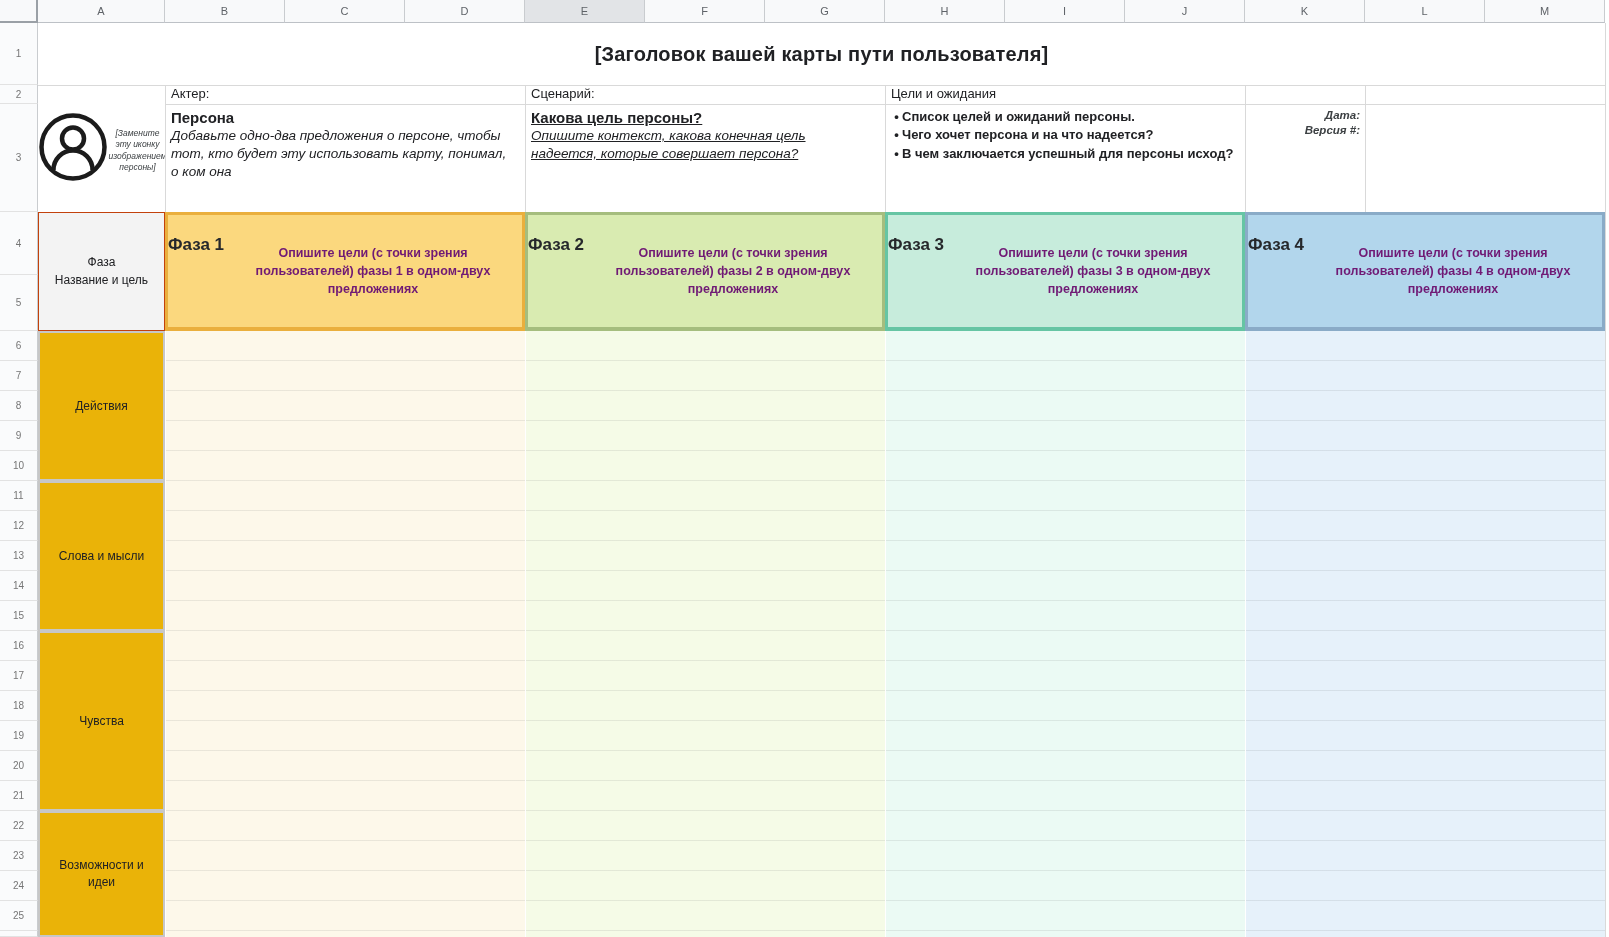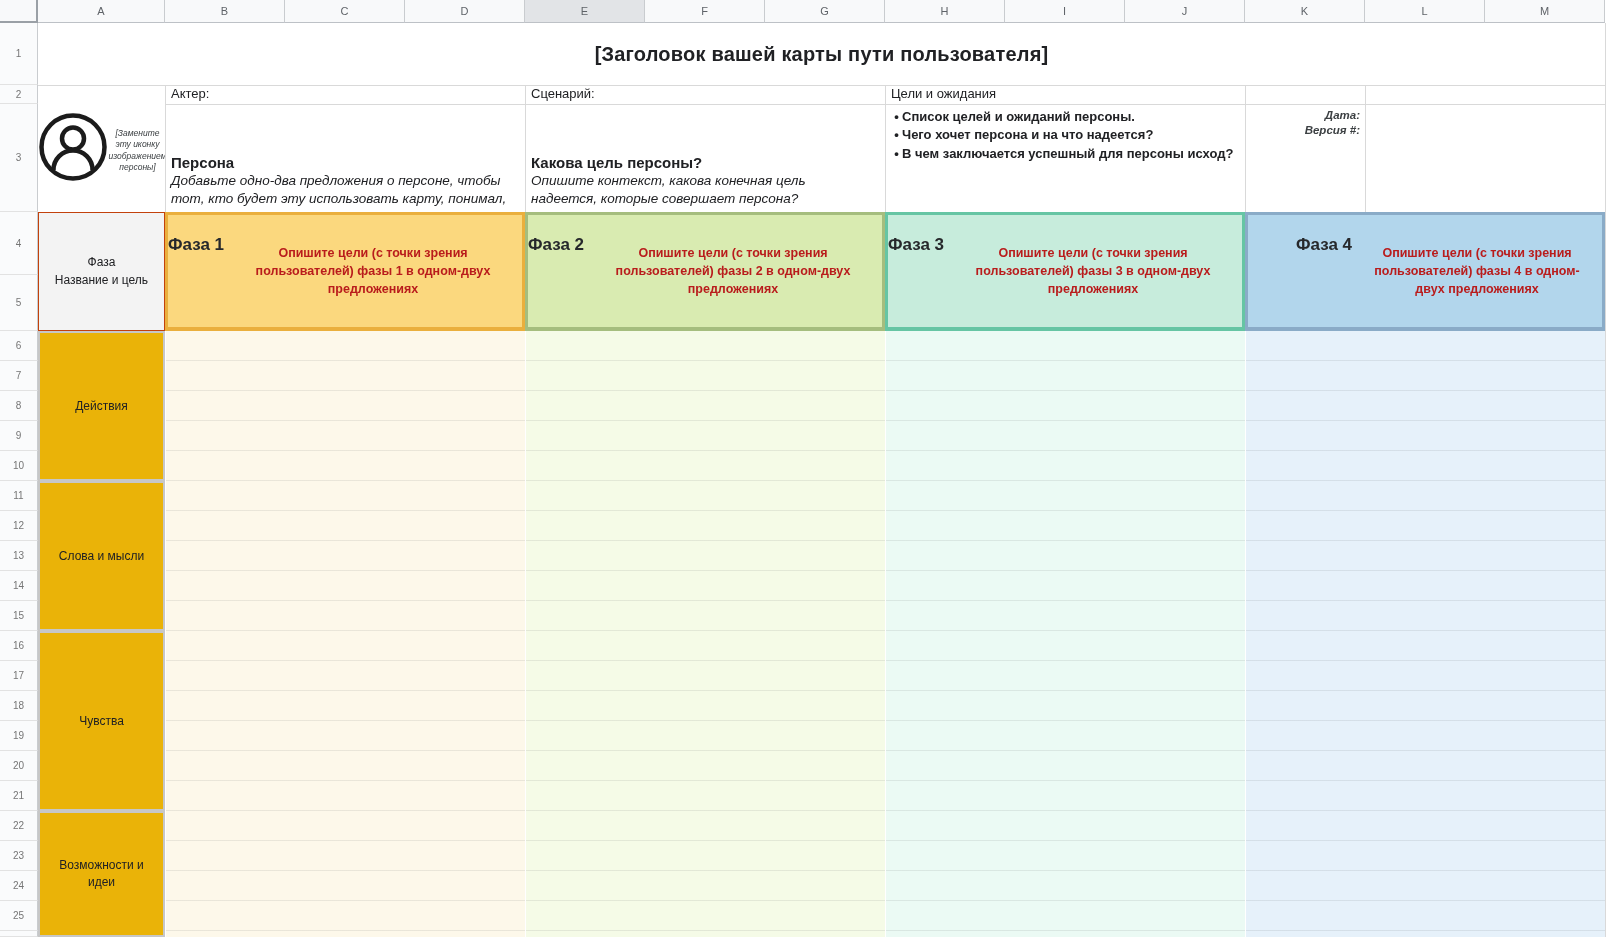--- a/index.html
+++ b/index.html
@@ -20,38 +20,38 @@
   
   .cell{background:transparent;}
   .title-cell{left:38px;top:23px;width:1567px;height:62px;display:flex;align-items:center;justify-content:center;}
   .title-cell span{font-size:20px;font-weight:bold;letter-spacing:.2px;}
   
   .icon-cell{left:38px;top:85px;width:127px;height:127px;display:flex;flex-direction:row;
     align-items:center;justify-content:center;background:#fff;}
   .icon-cap{font-size:8.5px;font-style:italic;color:#3c4043;text-align:center;line-height:1.35;margin-top:4px;width:112px;}
   .lbl-cell{height:19px;font-size:13px;line-height:18px;padding-left:6px;background:#fff;}
   .desc-cell{background:#fff;padding:5px 10px 0 6px;}
-  .desc-title{font-weight:bold;font-size:15px;margin-bottom:1px;margin-top:45px;}
+  .desc-title{font-weight:bold;font-size:15px;margin-bottom:1px;}
   .desc-text{font-style:italic;font-size:13.5px;line-height:1.32;color:#202124;}
   .goals-cell{background:#fff;padding:4px 8px 0 6px;}
   .bullet{font-weight:bold;font-size:13px;line-height:1.42;display:flex;}
   .bullet .dot{width:11px;text-align:center;flex:none;}
   .meta-cell{background:#fff;text-align:right;font-style:italic;font-size:11.5px;color:#3c4043;
     padding-right:5px;line-height:1.3;}
   
   .axis-cell{left:38px;top:212px;width:127px;height:119px;background:#f3f3f3;border:1px solid #c2410c;
     display:flex;align-items:center;justify-content:center;text-align:center;font-size:12px;
     line-height:1.45;white-space:pre-line;}
   .phase-block{top:212px;height:119px;border-style:solid;border-width:3px 3px 4px 3px;
     display:flex;flex-direction:row;}
   .phase-name{height:60px;flex:none;display:flex;align-items:center;justify-content:center;
     font-size:17px;font-weight:bold;color:#26282b;}
   .phase-div{height:1px;flex:none;background:rgba(255,255,255,.55);}
   .phase-hint{flex:1;display:flex;align-items:center;justify-content:center;text-align:center;
-    font-size:12.5px;font-weight:bold;line-height:1.45;padding:0 14px;color:#b91c1c;}
+    font-size:12.5px;font-weight:bold;line-height:1.45;padding:0 14px;color:#701a75;}
   
   .body-col{top:331px;height:606px;border-left:1px solid #fff;
     background-image:repeating-linear-gradient(to bottom,transparent 0,transparent 29px,rgba(60,64,67,.10) 29px,rgba(60,64,67,.10) 30px);}
   .group-block{left:38px;width:127px;background:#eab308;border:2px solid #c7c7c7;
     display:flex;align-items:center;justify-content:center;text-align:center;font-size:12px;line-height:1.4;padding:0 6px;}
   .gline{background:#d9d9d9;}
 </style>
 </head>
 <body>
 
@@ -121,21 +121,21 @@
     <span>Актер:</span>
   </div>
   <div class="abs desc-cell" style="left:165px;top:104px;width:360px;height:108px;">
     <div class="desc-title">Персона</div>
     <div class="desc-text">Добавьте одно-два предложения о персоне, чтобы тот, кто будет эту использовать карту, понимал, о ком она</div>
   </div>
 
   <div class="abs lbl-cell" style="left:525px;top:85px;width:360px;">
     <span>Сценарий:</span>
   </div>
-  <div class="abs desc-cell" style="left:525px;top:104px;width:360px;height:96px;">
+  <div class="abs desc-cell" style="left:525px;top:104px;width:360px;height:96px;text-decoration:underline;">
     <div class="desc-title">Какова цель персоны?</div>
     <div class="desc-text">Опишите контекст, какова конечная цель надеется, которые совершает персона?</div>
   </div>
 
   <div class="abs lbl-cell" style="left:885px;top:85px;width:360px;">
     <span>Цели и ожидания</span>
   </div>
   <div class="abs goals-cell" style="left:885px;top:104px;width:360px;height:108px;">
     <div class="bullet">
       <span class="dot">•</span>
@@ -173,21 +173,21 @@
       <div class="abs phase-block" style="left: 525px; width: 360px; background: rgb(217, 235, 177); border-color: rgb(165, 189, 126);">
         <div class="abs phase-name" style="position: relative; text-align: right;">Фаза 2</div>
         <div class="abs phase-div" style="position: relative;"></div>
         <div class="abs phase-hint" style="position: relative;">Опишите цели (с точки зрения пользователей) фазы 2 в одном-двух предложениях</div>
       </div>
       <div class="abs phase-block" style="left: 885px; width: 360px; background: rgb(199, 236, 220); border-color: rgb(102, 197, 164);">
         <div class="abs phase-name" style="position: relative;">Фаза 3</div>
         <div class="abs phase-div" style="position: relative;"></div>
         <div class="abs phase-hint" style="position: relative;">Опишите цели (с точки зрения пользователей) фазы 3 в одном-двух предложениях</div>
       </div>
-      <div class="abs phase-block" style="left: 1245px; width: 360px; background: rgb(178, 214, 236); border-color: rgb(138, 171, 199); padding-left: 48px;">
+      <div class="abs phase-block" style="left: 1245px; width: 360px; background: rgb(178, 214, 236); border-color: rgb(138, 171, 199);">
         <div class="abs phase-name" style="position: relative;">Фаза 4</div>
         <div class="abs phase-div" style="position: relative;"></div>
         <div class="abs phase-hint" style="position: relative;">Опишите цели (с точки зрения пользователей) фазы 4 в одном-двух предложениях</div>
       </div>
     </div>
   <div id="bodyLayer">
       <div class="abs body-col" style="left: 165px; width: 360px; background-color: rgb(253, 248, 234);"></div>
       <div class="abs body-col" style="left: 525px; width: 360px; background-color: rgb(245, 251, 231);"></div>
       <div class="abs body-col" style="left: 885px; width: 360px; background-color: rgb(235, 250, 244);"></div>
       <div class="abs body-col" style="left: 1245px; width: 360px; background-color: rgb(230, 241, 250);"></div>

